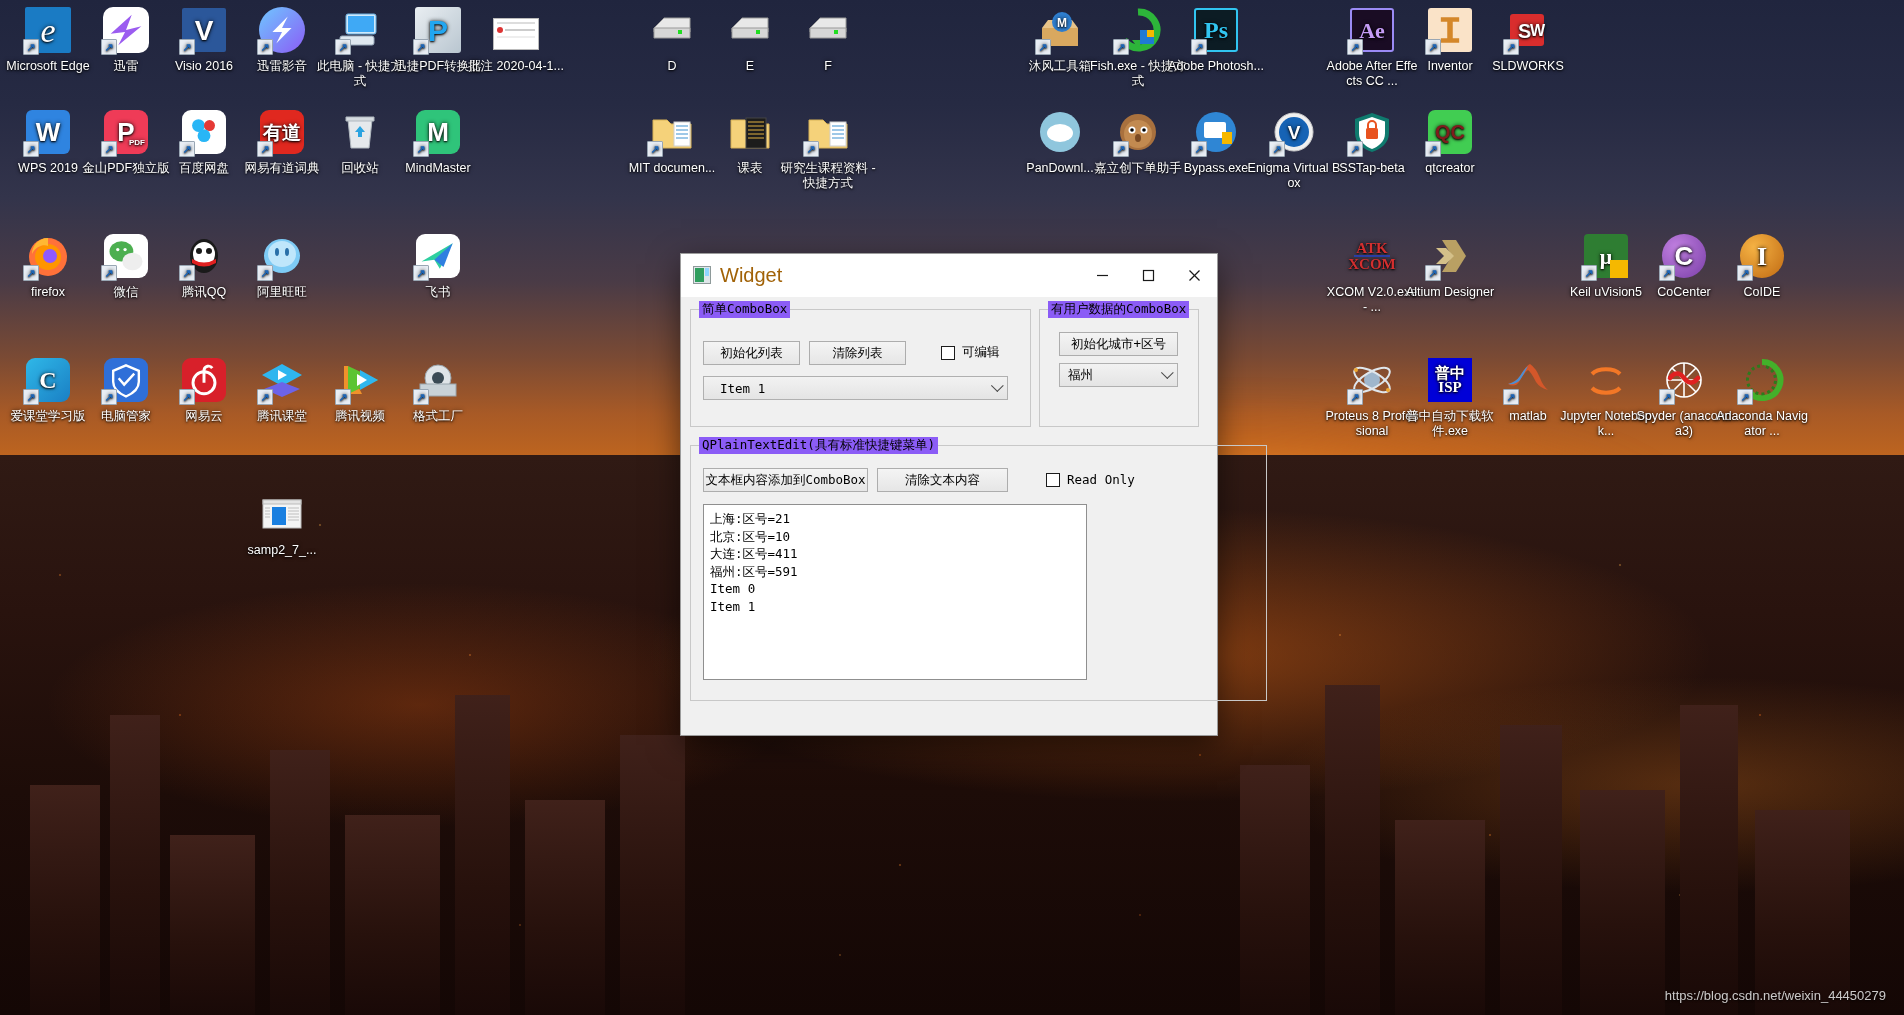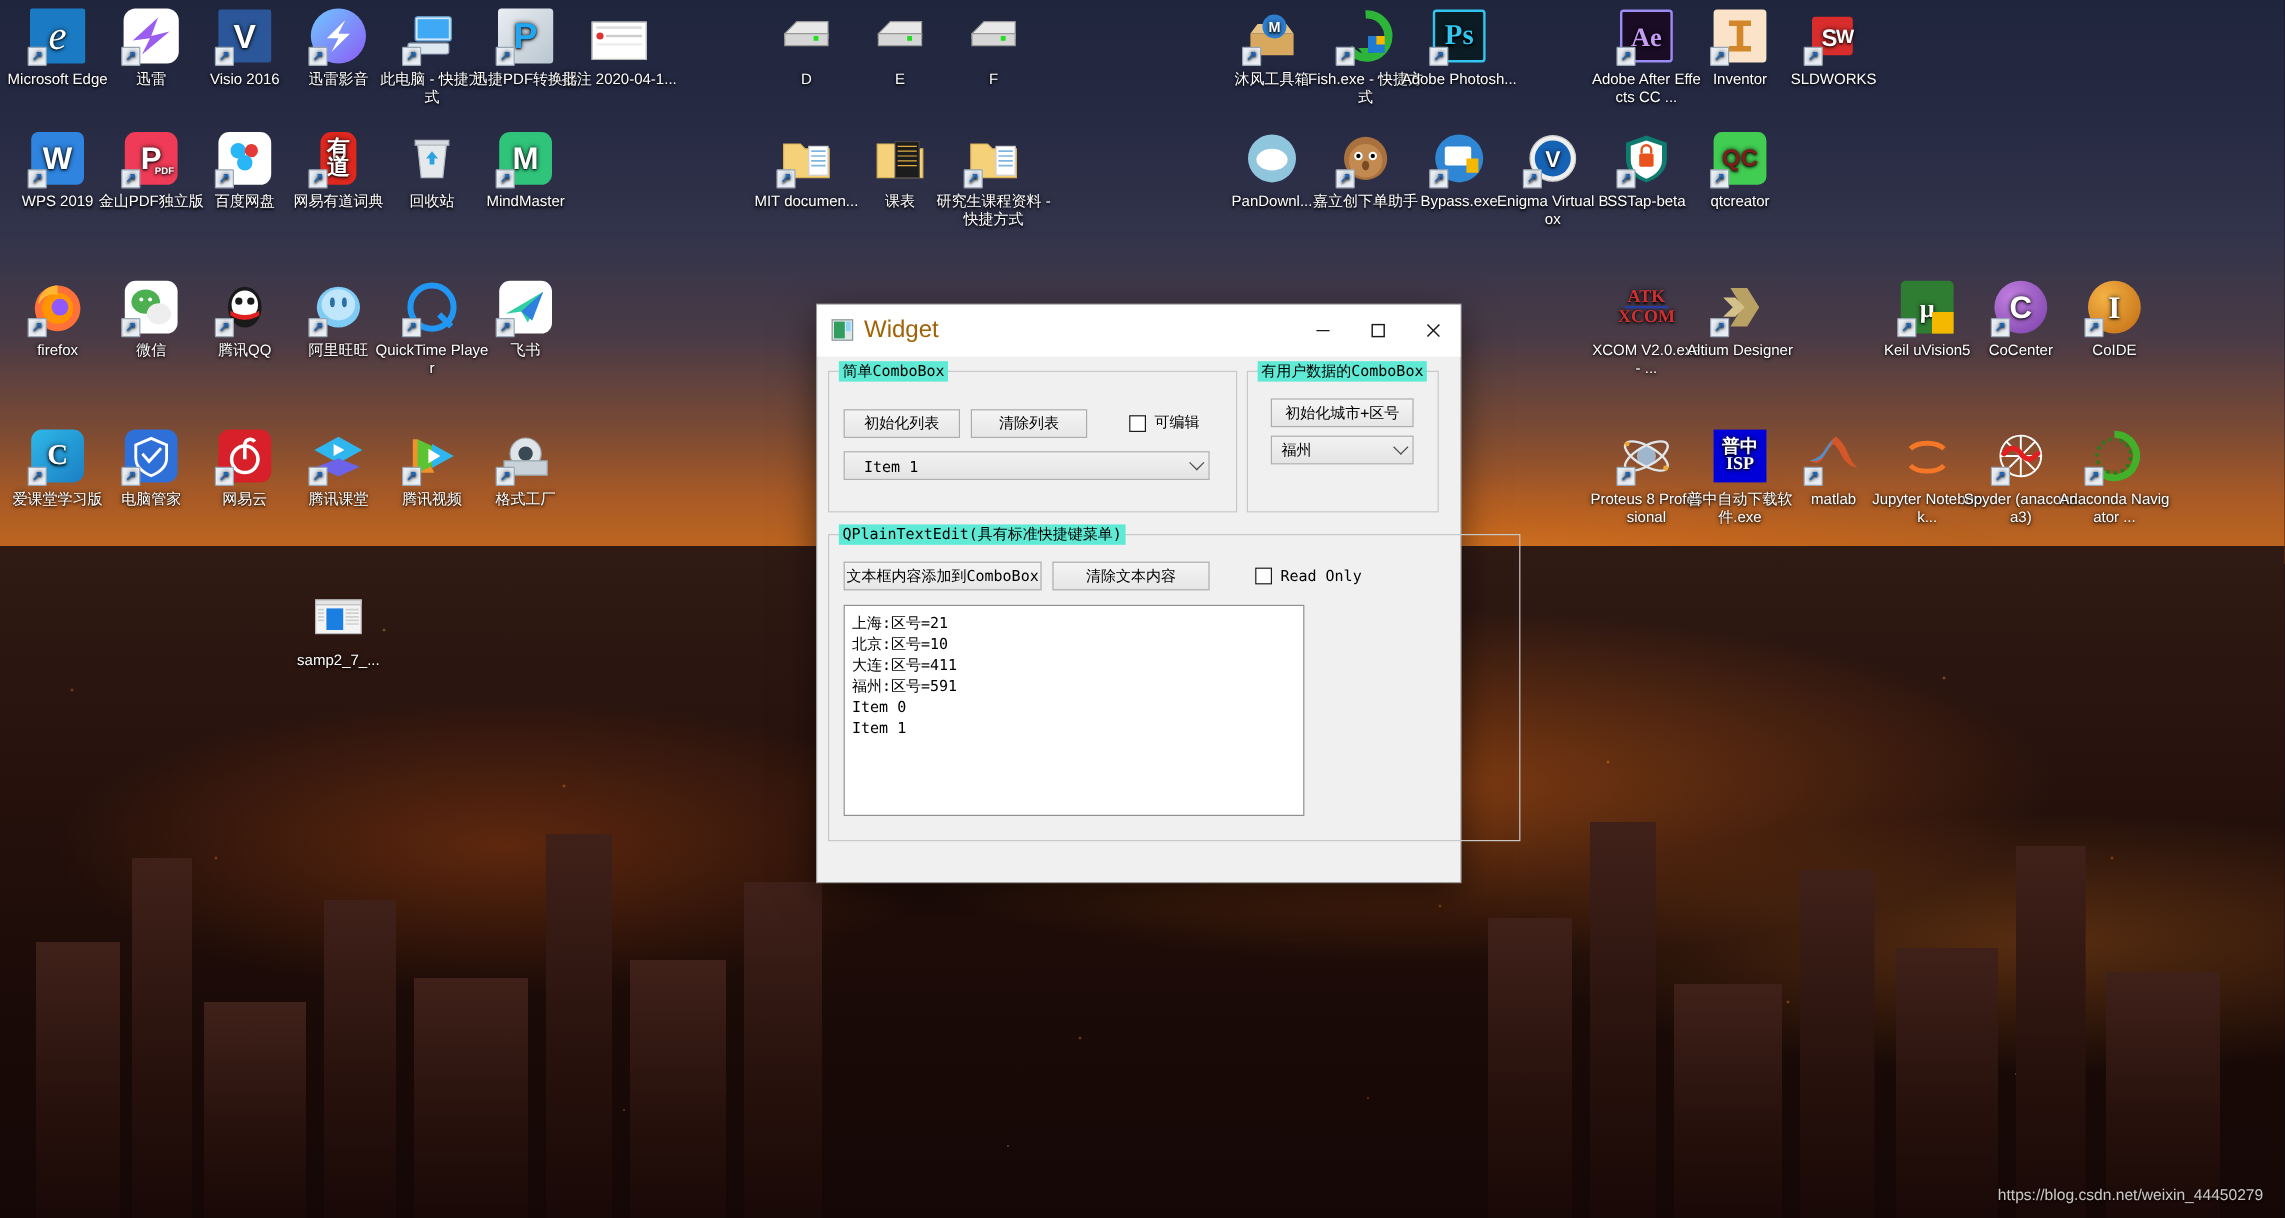--- a/index.html
+++ b/index.html
@@ -96,21 +96,21 @@
   #titlebar .tb-spacer { flex:1; }
   .tb-btn {
     width:46px; height:43px; display:flex; align-items:center; justify-content:center;
     font-family:"Liberation Sans",sans-serif; font-size:15px; color:#1a1a1a; cursor:default;
   }
 
   #dialog-body { padding:8px 9px 9px 9px; position:relative; }
 
   .groupbox { position:absolute; border:1px solid #c8c8c8; }
   .groupbox > .gb-title {
-    position:absolute; top:-9px; left:8px; background:#5eead4; padding:0 3px;
+    position:absolute; top:-9px; left:8px; background:#8b5cf6; padding:0 3px;
     font-size:12.5px; color:#000; white-space:nowrap;
     font-family:"DejaVu Sans Mono","Liberation Mono",monospace;
   }
 
   .qbtn {
     background:linear-gradient(180deg,#f4f4f4 0%,#e6e6e6 100%);
     border:1px solid #adadad; color:#000; font-size:12.5px;
     font-family:"DejaVu Sans Mono","Liberation Mono",monospace;
     display:flex; align-items:center; justify-content:center; cursor:default;
     height:24px;
@@ -368,21 +368,21 @@
             <circle cx="30" cy="17" r="6" fill="#e53935"></circle>
             <circle cx="24" cy="28" r="7" fill="#29b6f6"></circle>
           </svg>
         </div>
         <span class="shortcut"></span>
       </div>
       <span class="label">百度网盘</span>
     </div>
     <div class="icon" style="left: 234px; top: 108px;">
       <div class="glyph">
-        <div style="width:30px;height:44px;background:#e0281f;border-radius:9px;display:flex;align-items:center;justify-content:center;">
+        <div style="width:44px;height:44px;background:#e0281f;border-radius:9px;display:flex;align-items:center;justify-content:center;">
           <span style="font-size:19px;color:#fff;font-weight:bold">有道</span>
         </div>
         <span class="shortcut"></span>
       </div>
       <span class="label">网易有道词典</span>
     </div>
     <div class="icon" style="left: 312px; top: 108px;">
       <div class="glyph">
         <svg width="48" height="48" viewBox="0 0 48 48">
           <path d="M12 12 h24 l-3 28 h-18 Z" fill="#e5e9ec" stroke="#b0b8bf"></path>
@@ -544,30 +544,20 @@
         <svg width="48" height="48" viewBox="0 0 48 48">
           <ellipse cx="24" cy="24" rx="18" ry="17" fill="#7ecbf5"></ellipse>
           <ellipse cx="24" cy="22" rx="14" ry="13" fill="#bfe6fb"></ellipse>
           <ellipse cx="19" cy="20" rx="2" ry="4" fill="#2a6fa8"></ellipse>
           <ellipse cx="29" cy="20" rx="2" ry="4" fill="#2a6fa8"></ellipse>
         </svg>
         <span class="shortcut"></span>
       </div>
       <span class="label">阿里旺旺</span>
     </div>
-    <div class="icon" style="left: 312px; top: 232px;">
-      <div class="glyph">
-        <svg width="48" height="48" viewBox="0 0 48 48">
-          <circle cx="24" cy="24" r="18" fill="none" stroke="#2196f3" stroke-width="5"></circle>
-          <line x1="30" y1="30" x2="40" y2="40" stroke="#2196f3" stroke-width="5"></line>
-        </svg>
-        <span class="shortcut"></span>
-      </div>
-      <span class="label">QuickTime Player</span>
-    </div>
     <div class="icon" style="left: 390px; top: 232px;">
       <div class="glyph">
         <div style="width:44px;height:44px;background:#fff;border-radius:9px;display:flex;align-items:center;justify-content:center;">
           <svg width="48" height="48" viewBox="0 0 48 48">
             <path d="M6 30 L40 10 L26 38 L20 28 Z" fill="#2ecfa0"></path>
             <path d="M20 28 L40 10 L30 36 Z" fill="#2f7fe0"></path>
           </svg>
         </div>
         <span class="shortcut"></span>
       </div>

